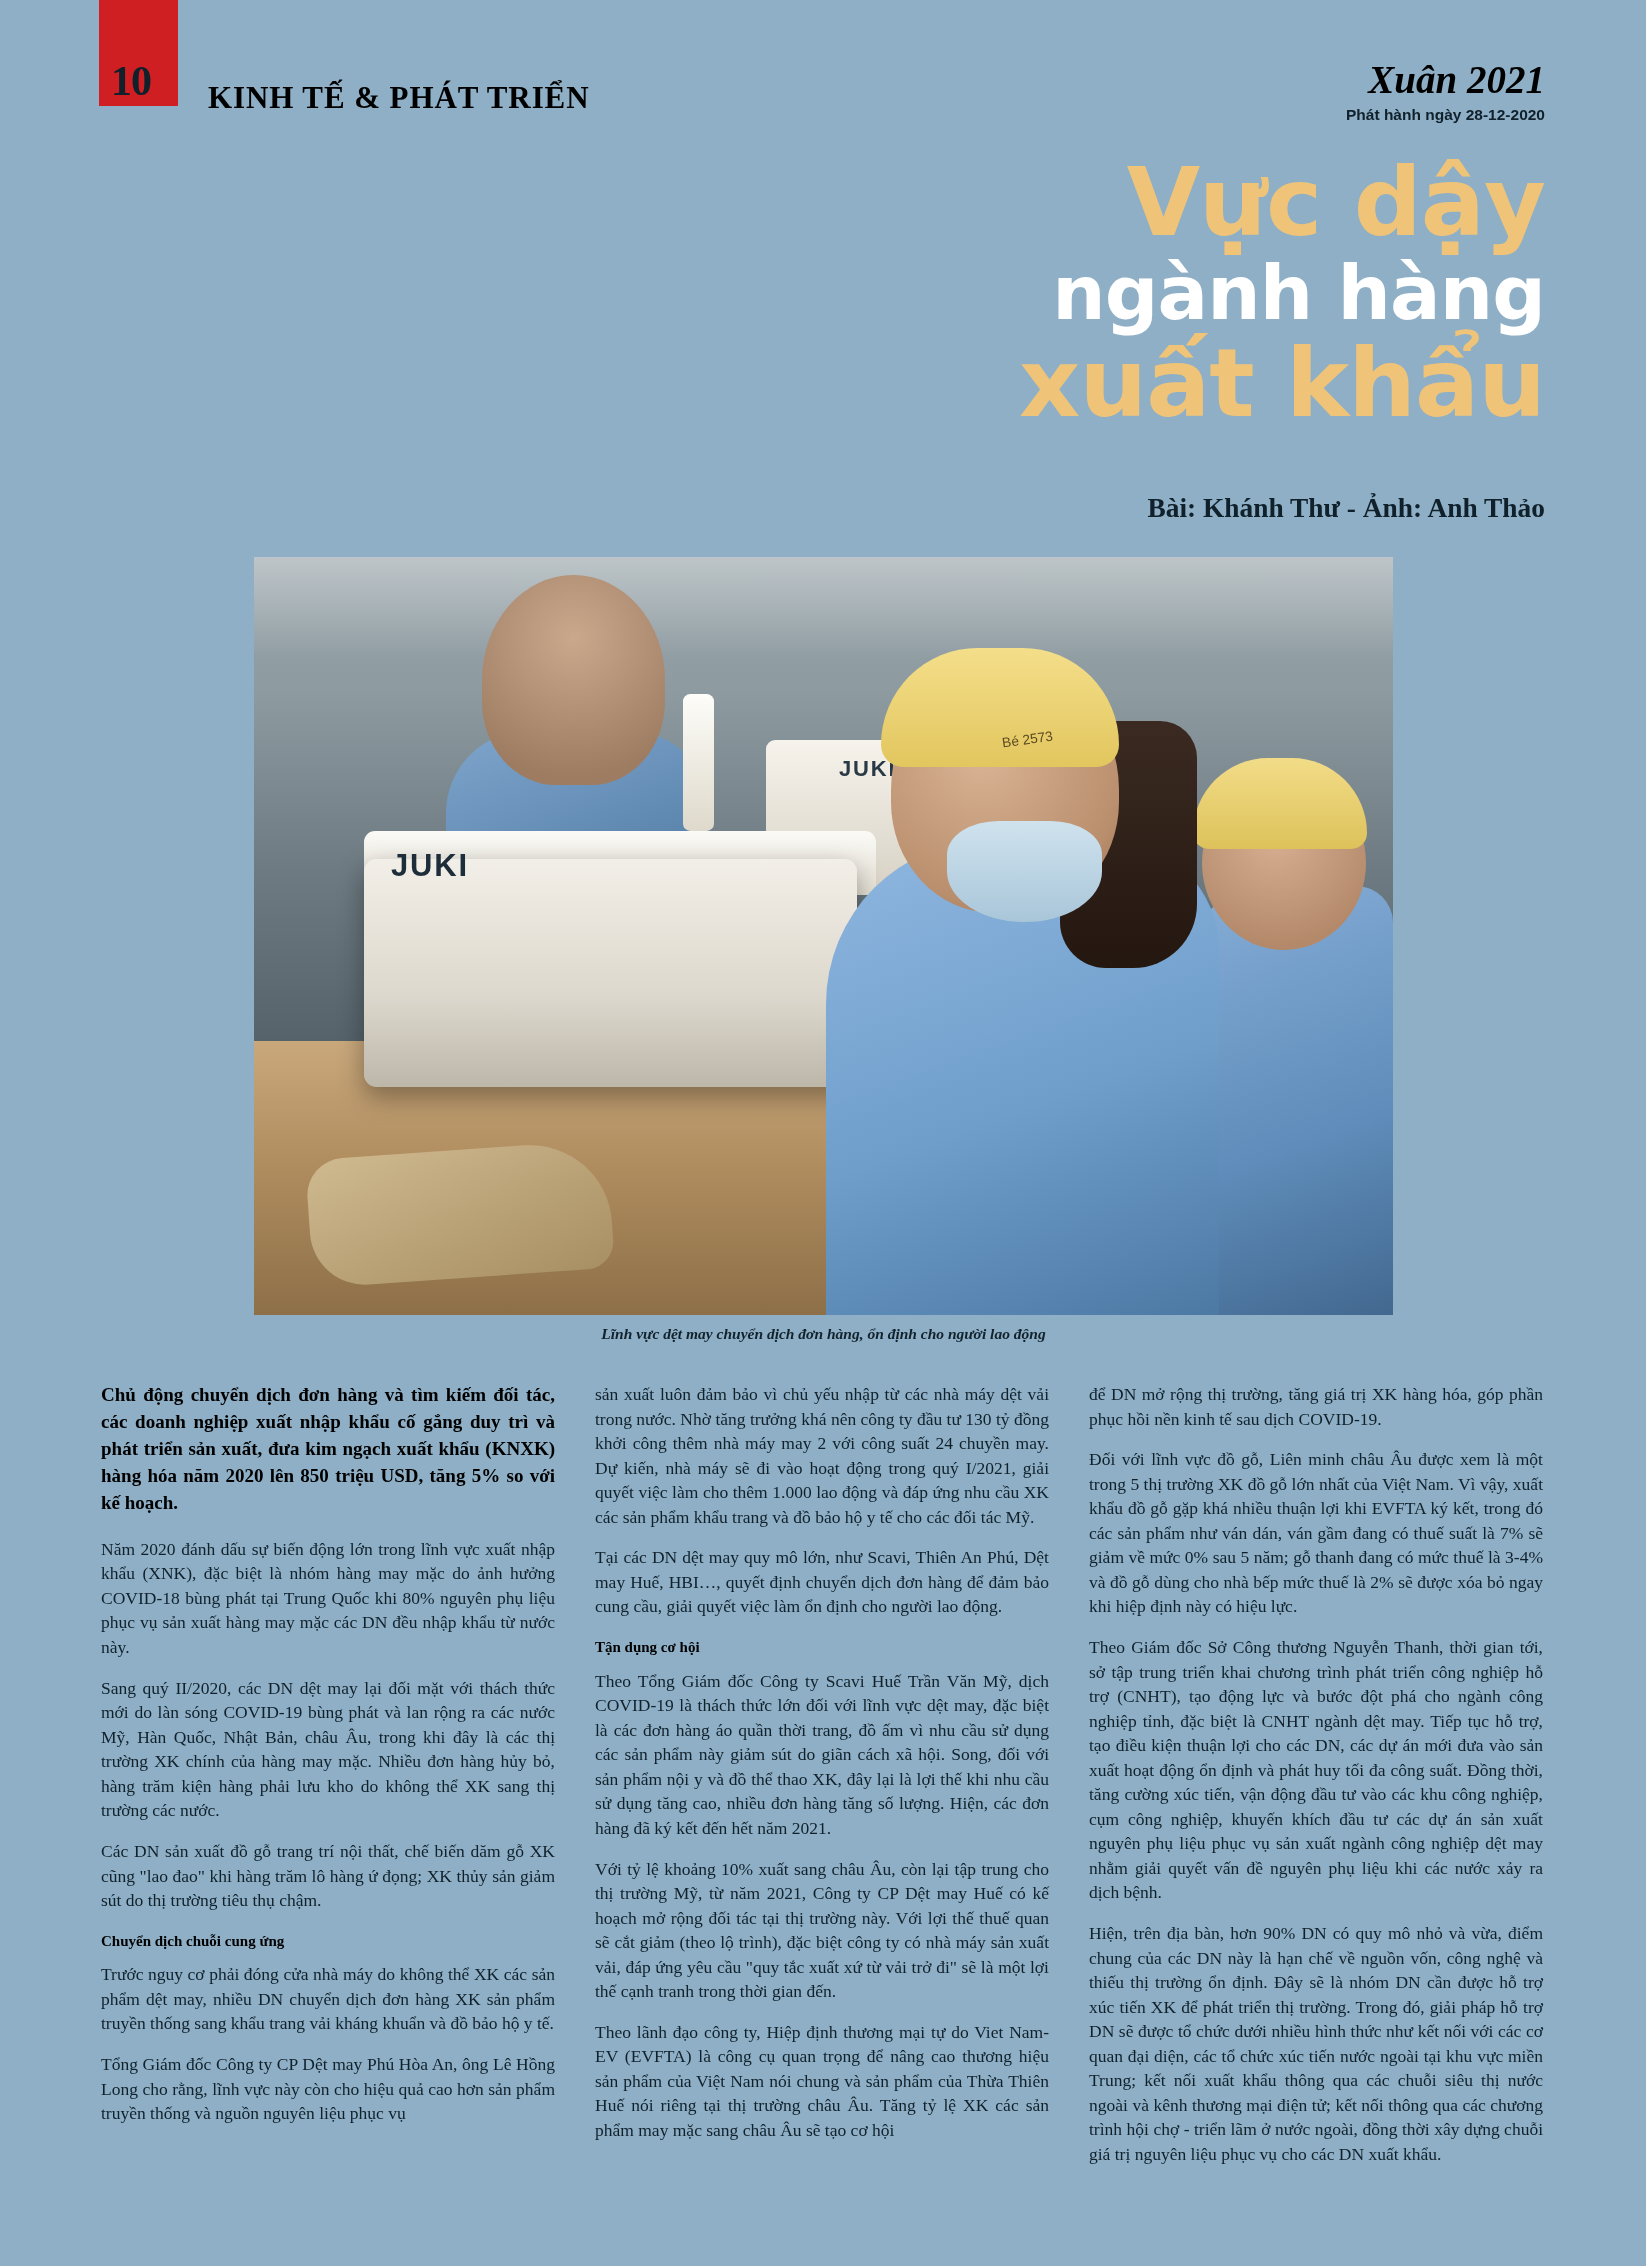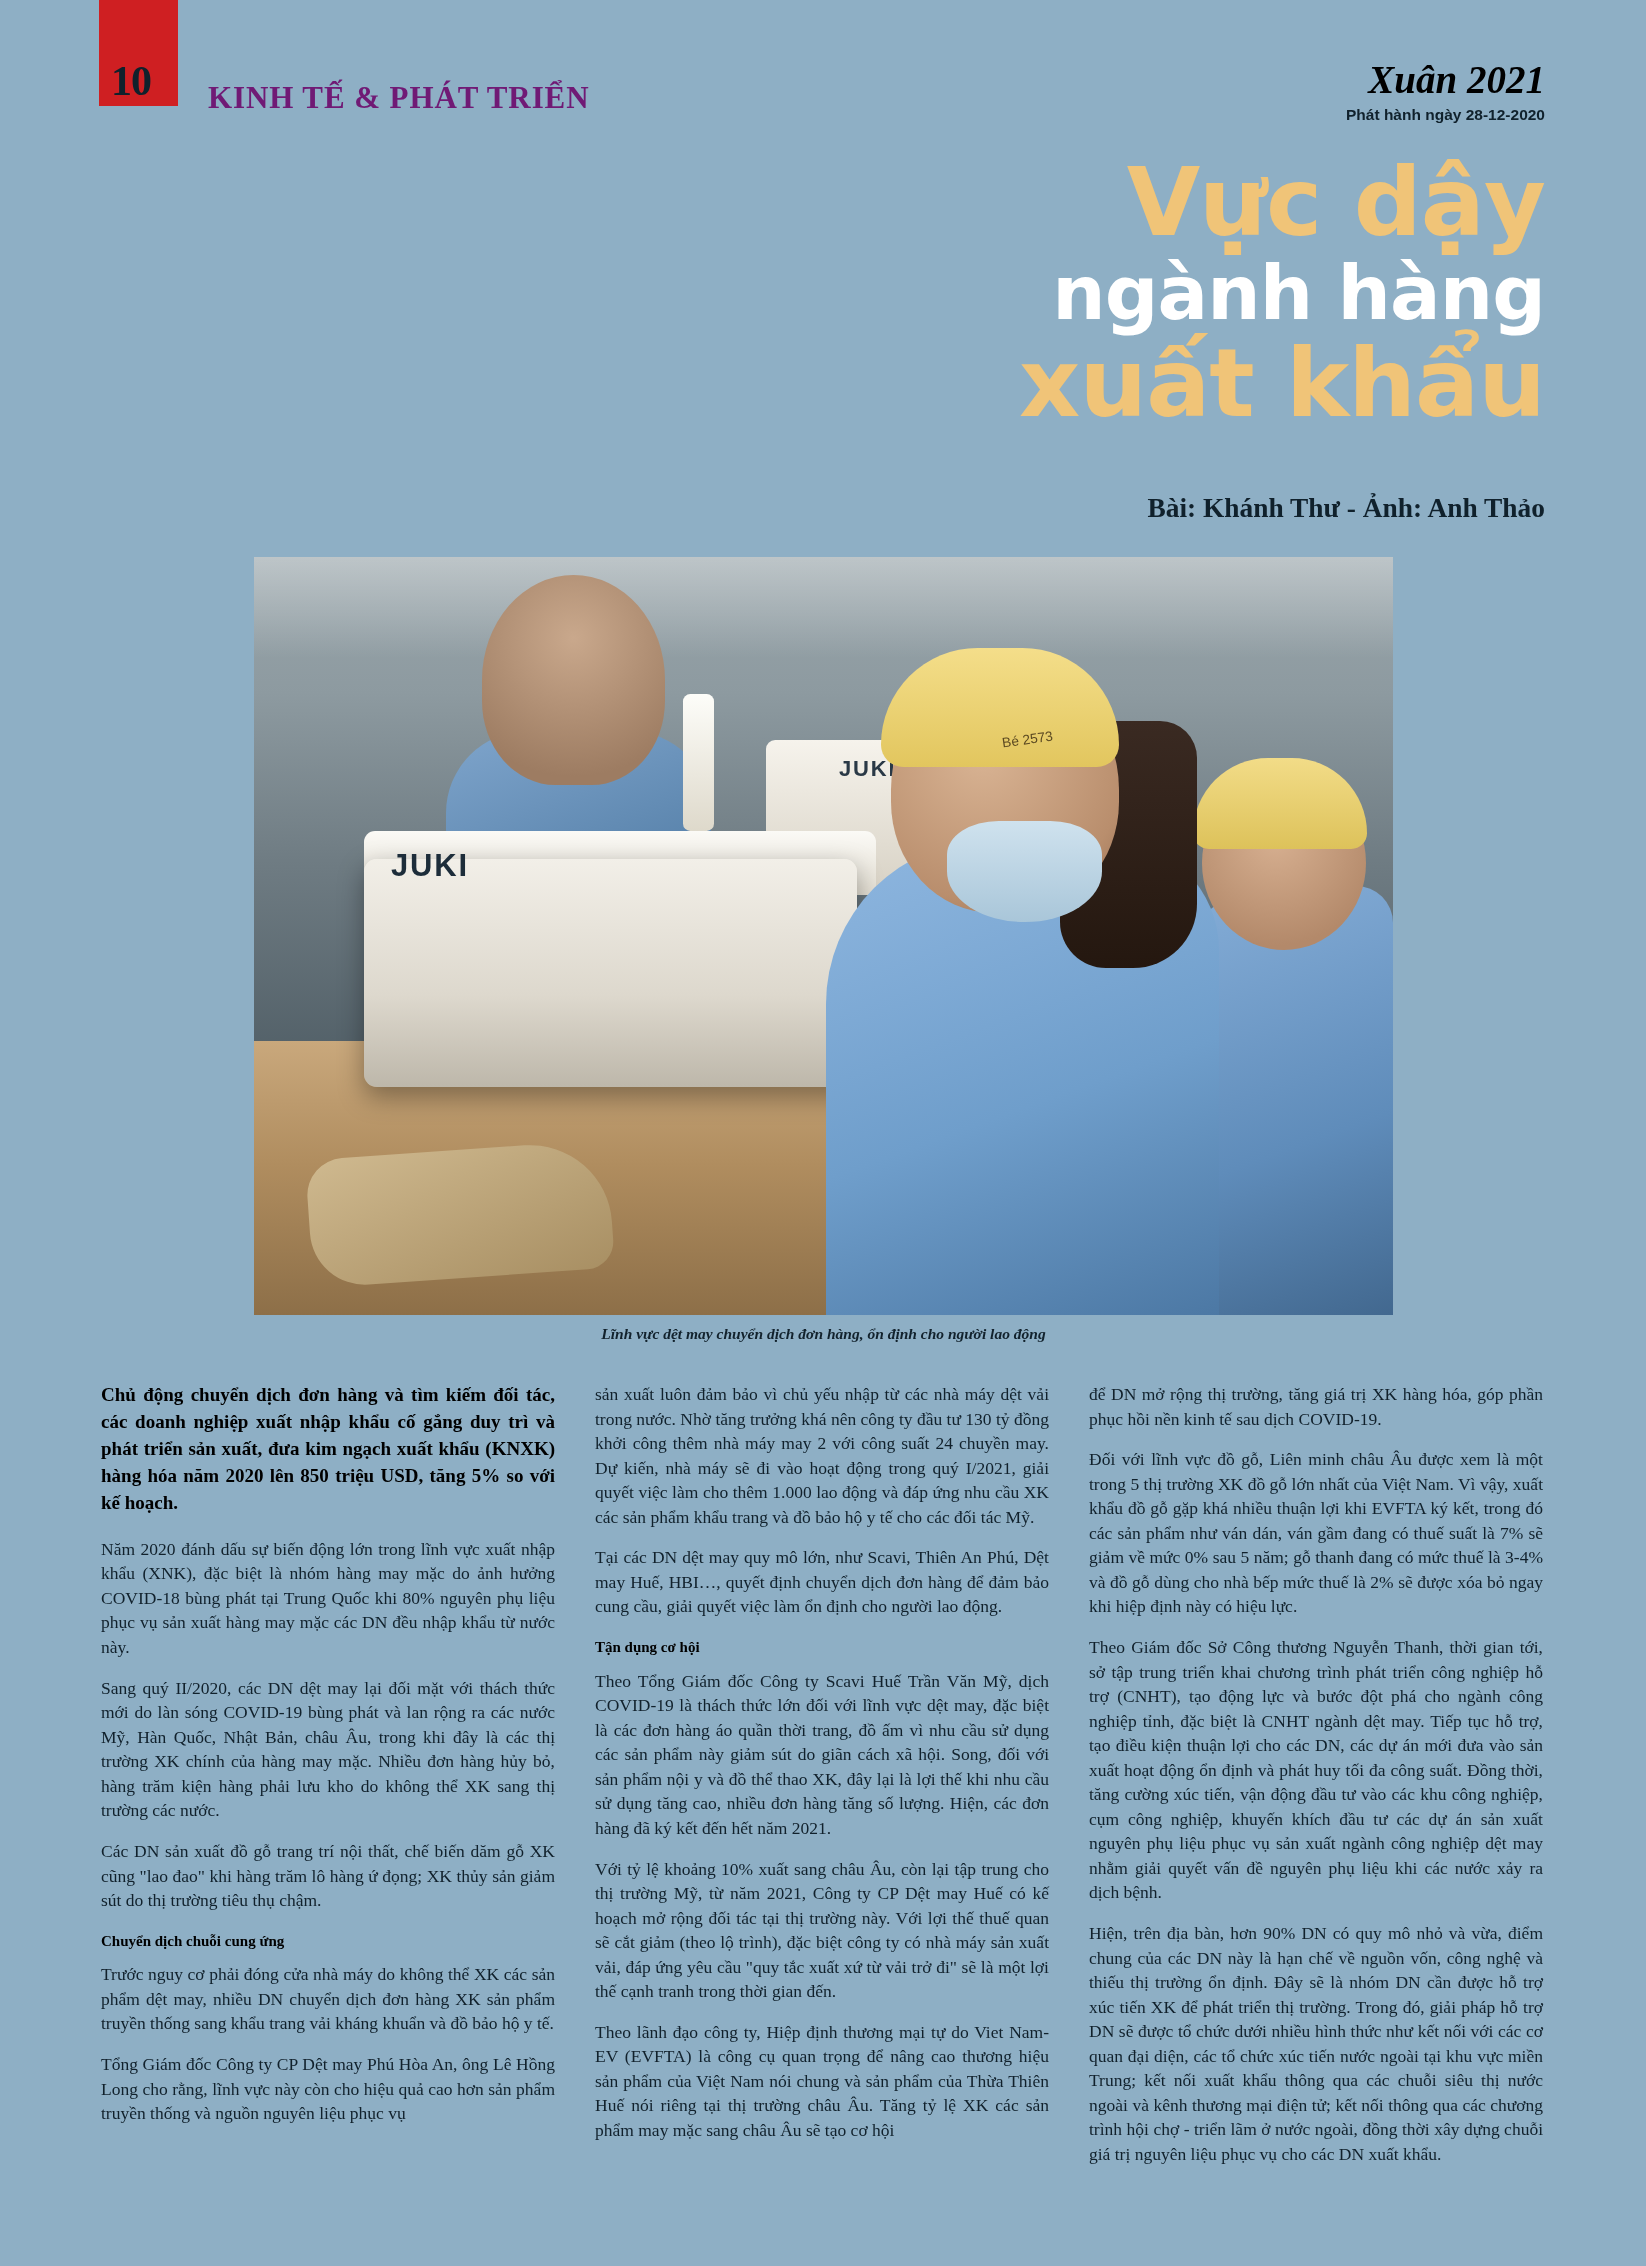--- a/index.html
+++ b/index.html
@@ -48,21 +48,21 @@
     letter-spacing: -0.9px;
   }
   .section-title {
     position: absolute;
     left: 208px;
     top: 80px;
     font-family: "Liberation Serif", serif;
     font-weight: bold;
     font-size: 31px;
     letter-spacing: 0.9px;
-    color: #701a75;
+    color: #000000;
     white-space: nowrap;
   }
   .issue-block {
     position: absolute;
     right: 102px;
     top: 60px;
     text-align: right;
   }
   .issue-title {
     font-family: "Liberation Serif", serif;

